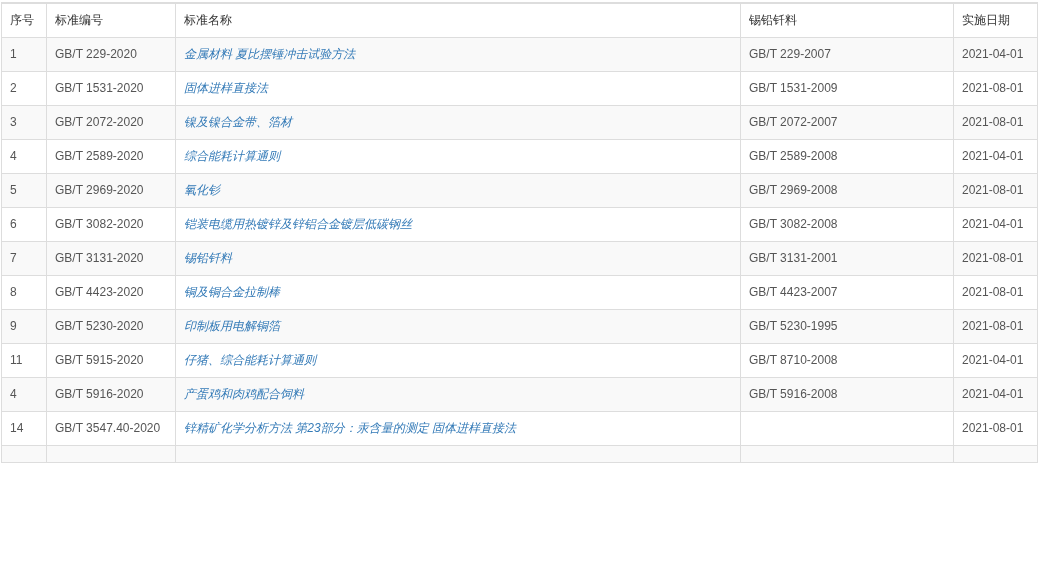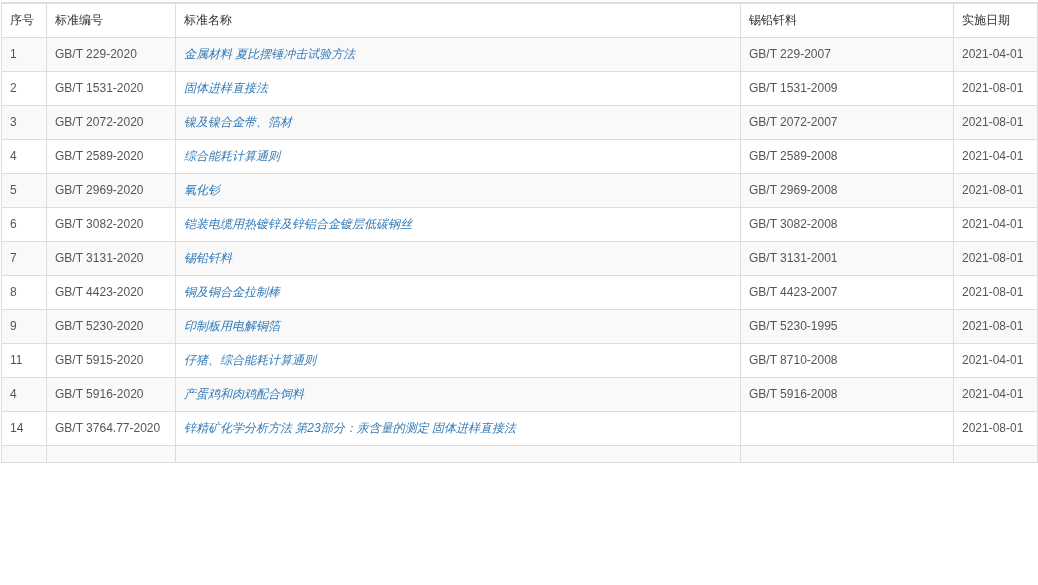--- a/index.html
+++ b/index.html
@@ -154,21 +154,21 @@
   </tr>
         <tr>
     <td>4</td>
     <td>GB/T 5916-2020</td>
     <td><a href="#">产蛋鸡和肉鸡配合饲料</a></td>
     <td>GB/T 5916-2008</td>
     <td>2021-04-01</td>
   </tr>
         <tr>
     <td>14</td>
-    <td>GB/T 3764.77-2020</td>
+    <td>GB/T 3547.40-2020</td>
     <td><a href="#">锌精矿化学分析方法 第23部分：汞含量的测定 固体进样直接法</a></td>
     <td></td>
     <td>2021-08-01</td>
   </tr>
         <tr class="filler-row">
           <td></td>
           <td></td>
           <td></td>
           <td></td>
           <td></td>

